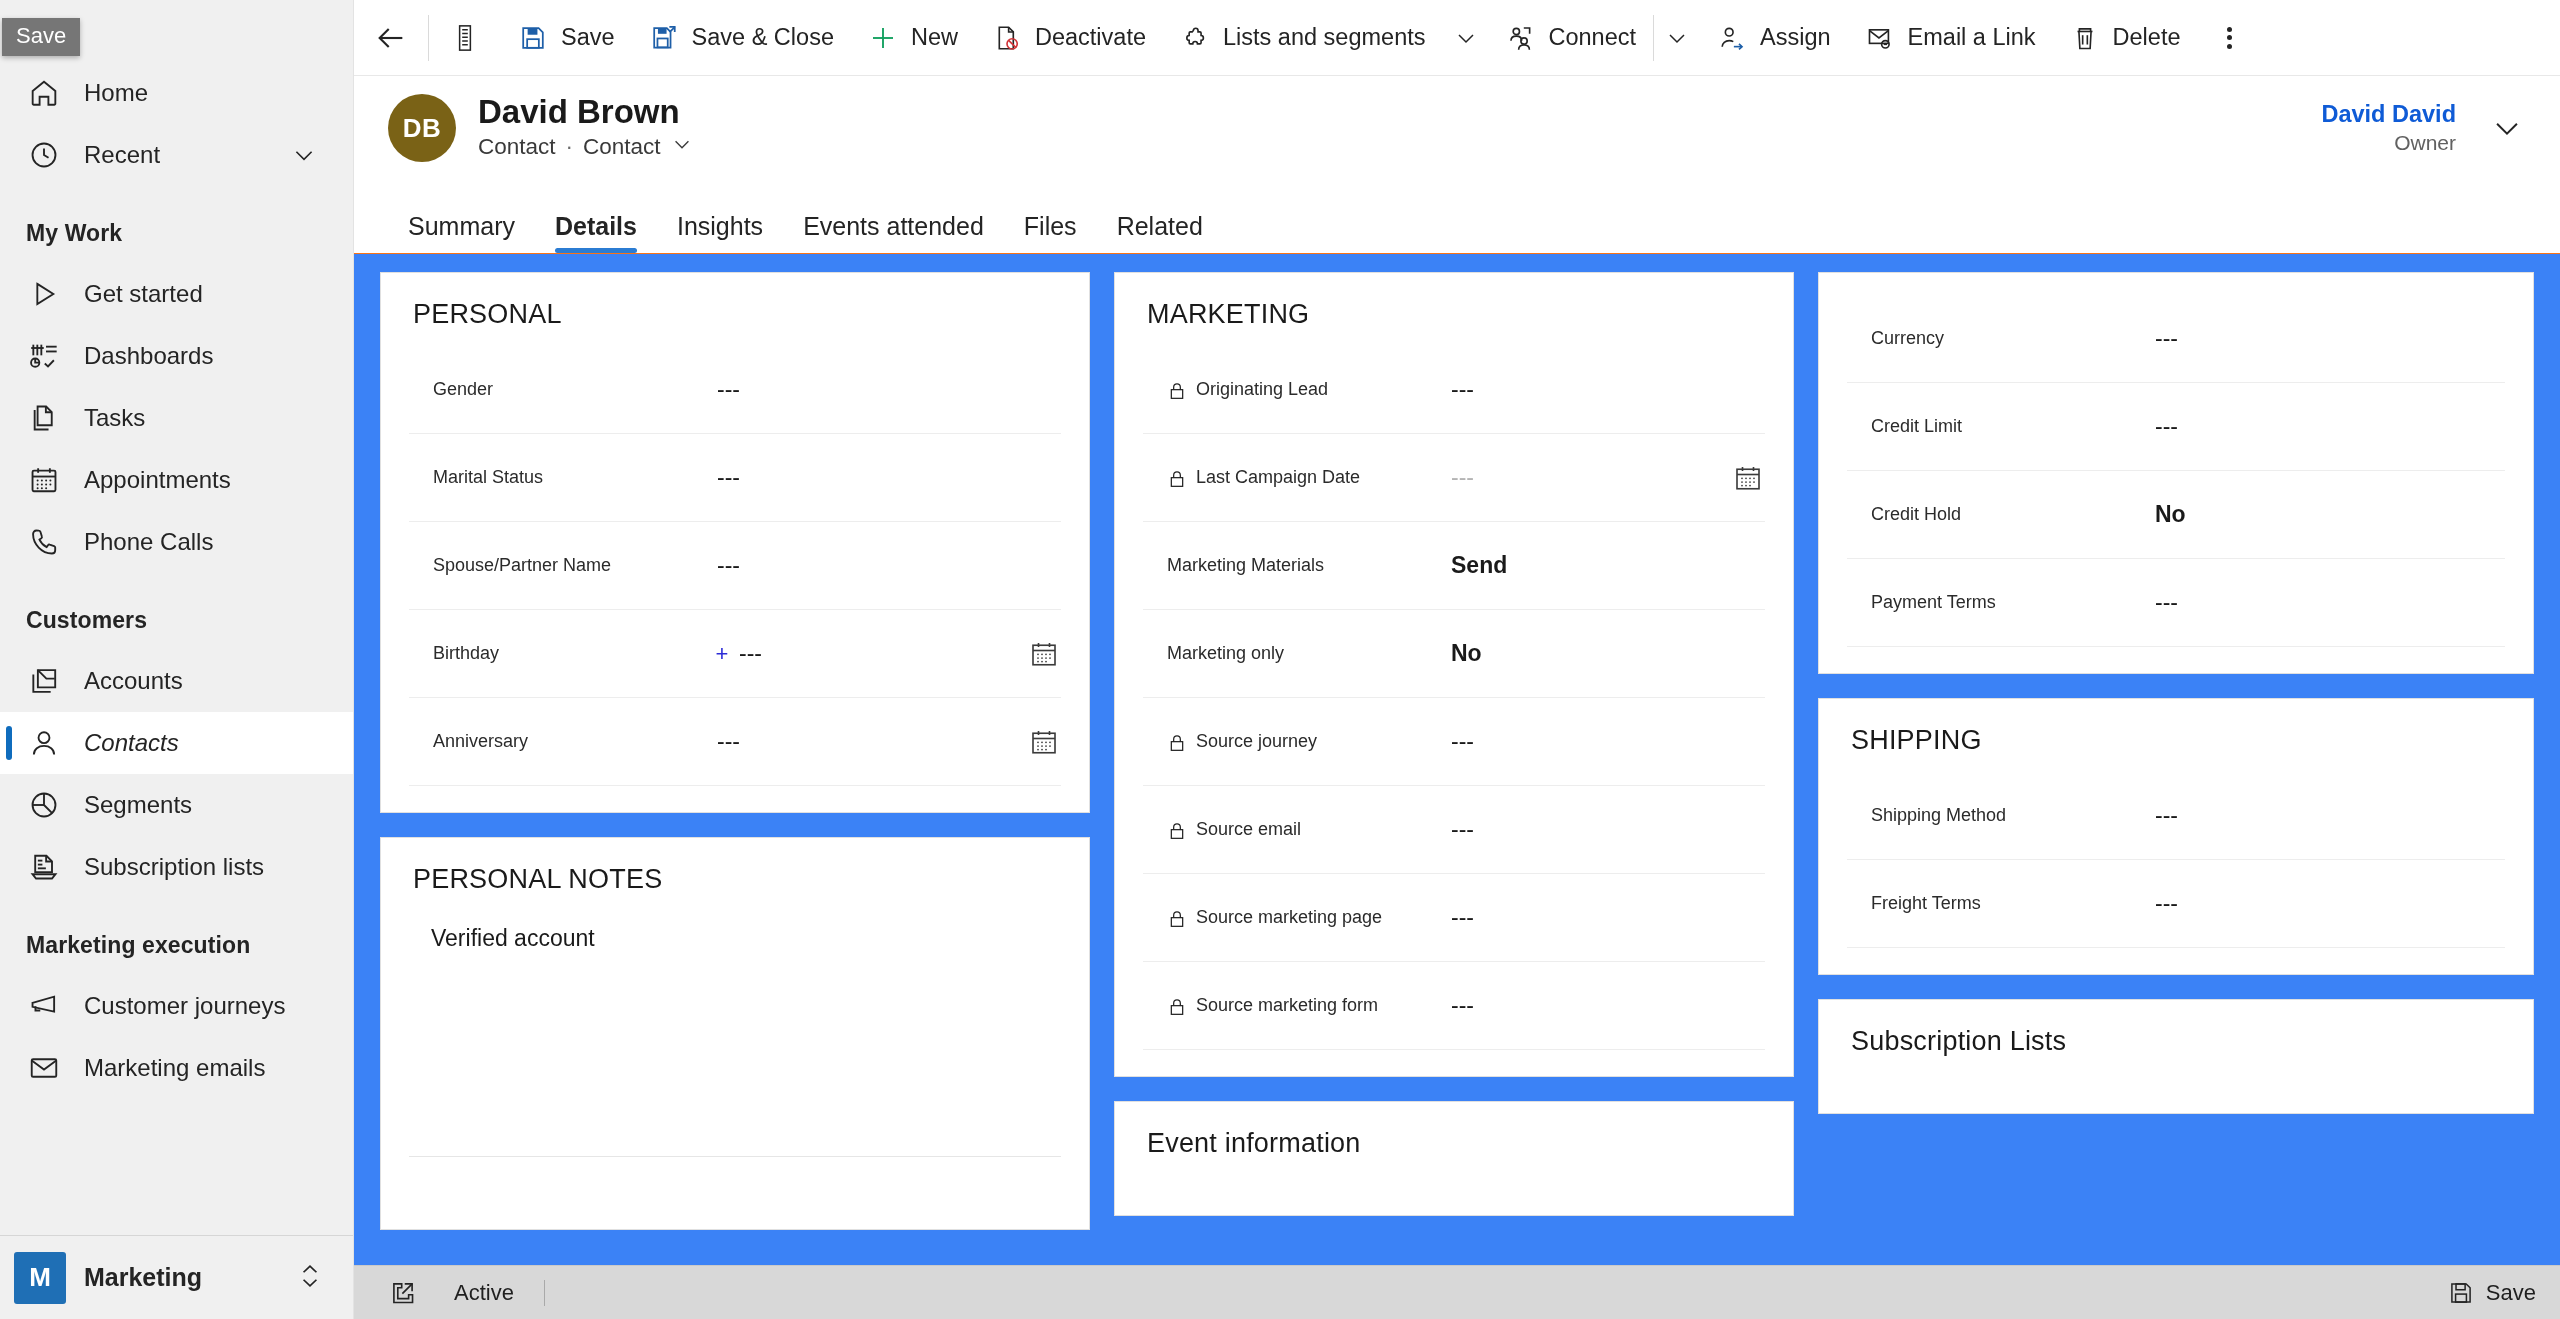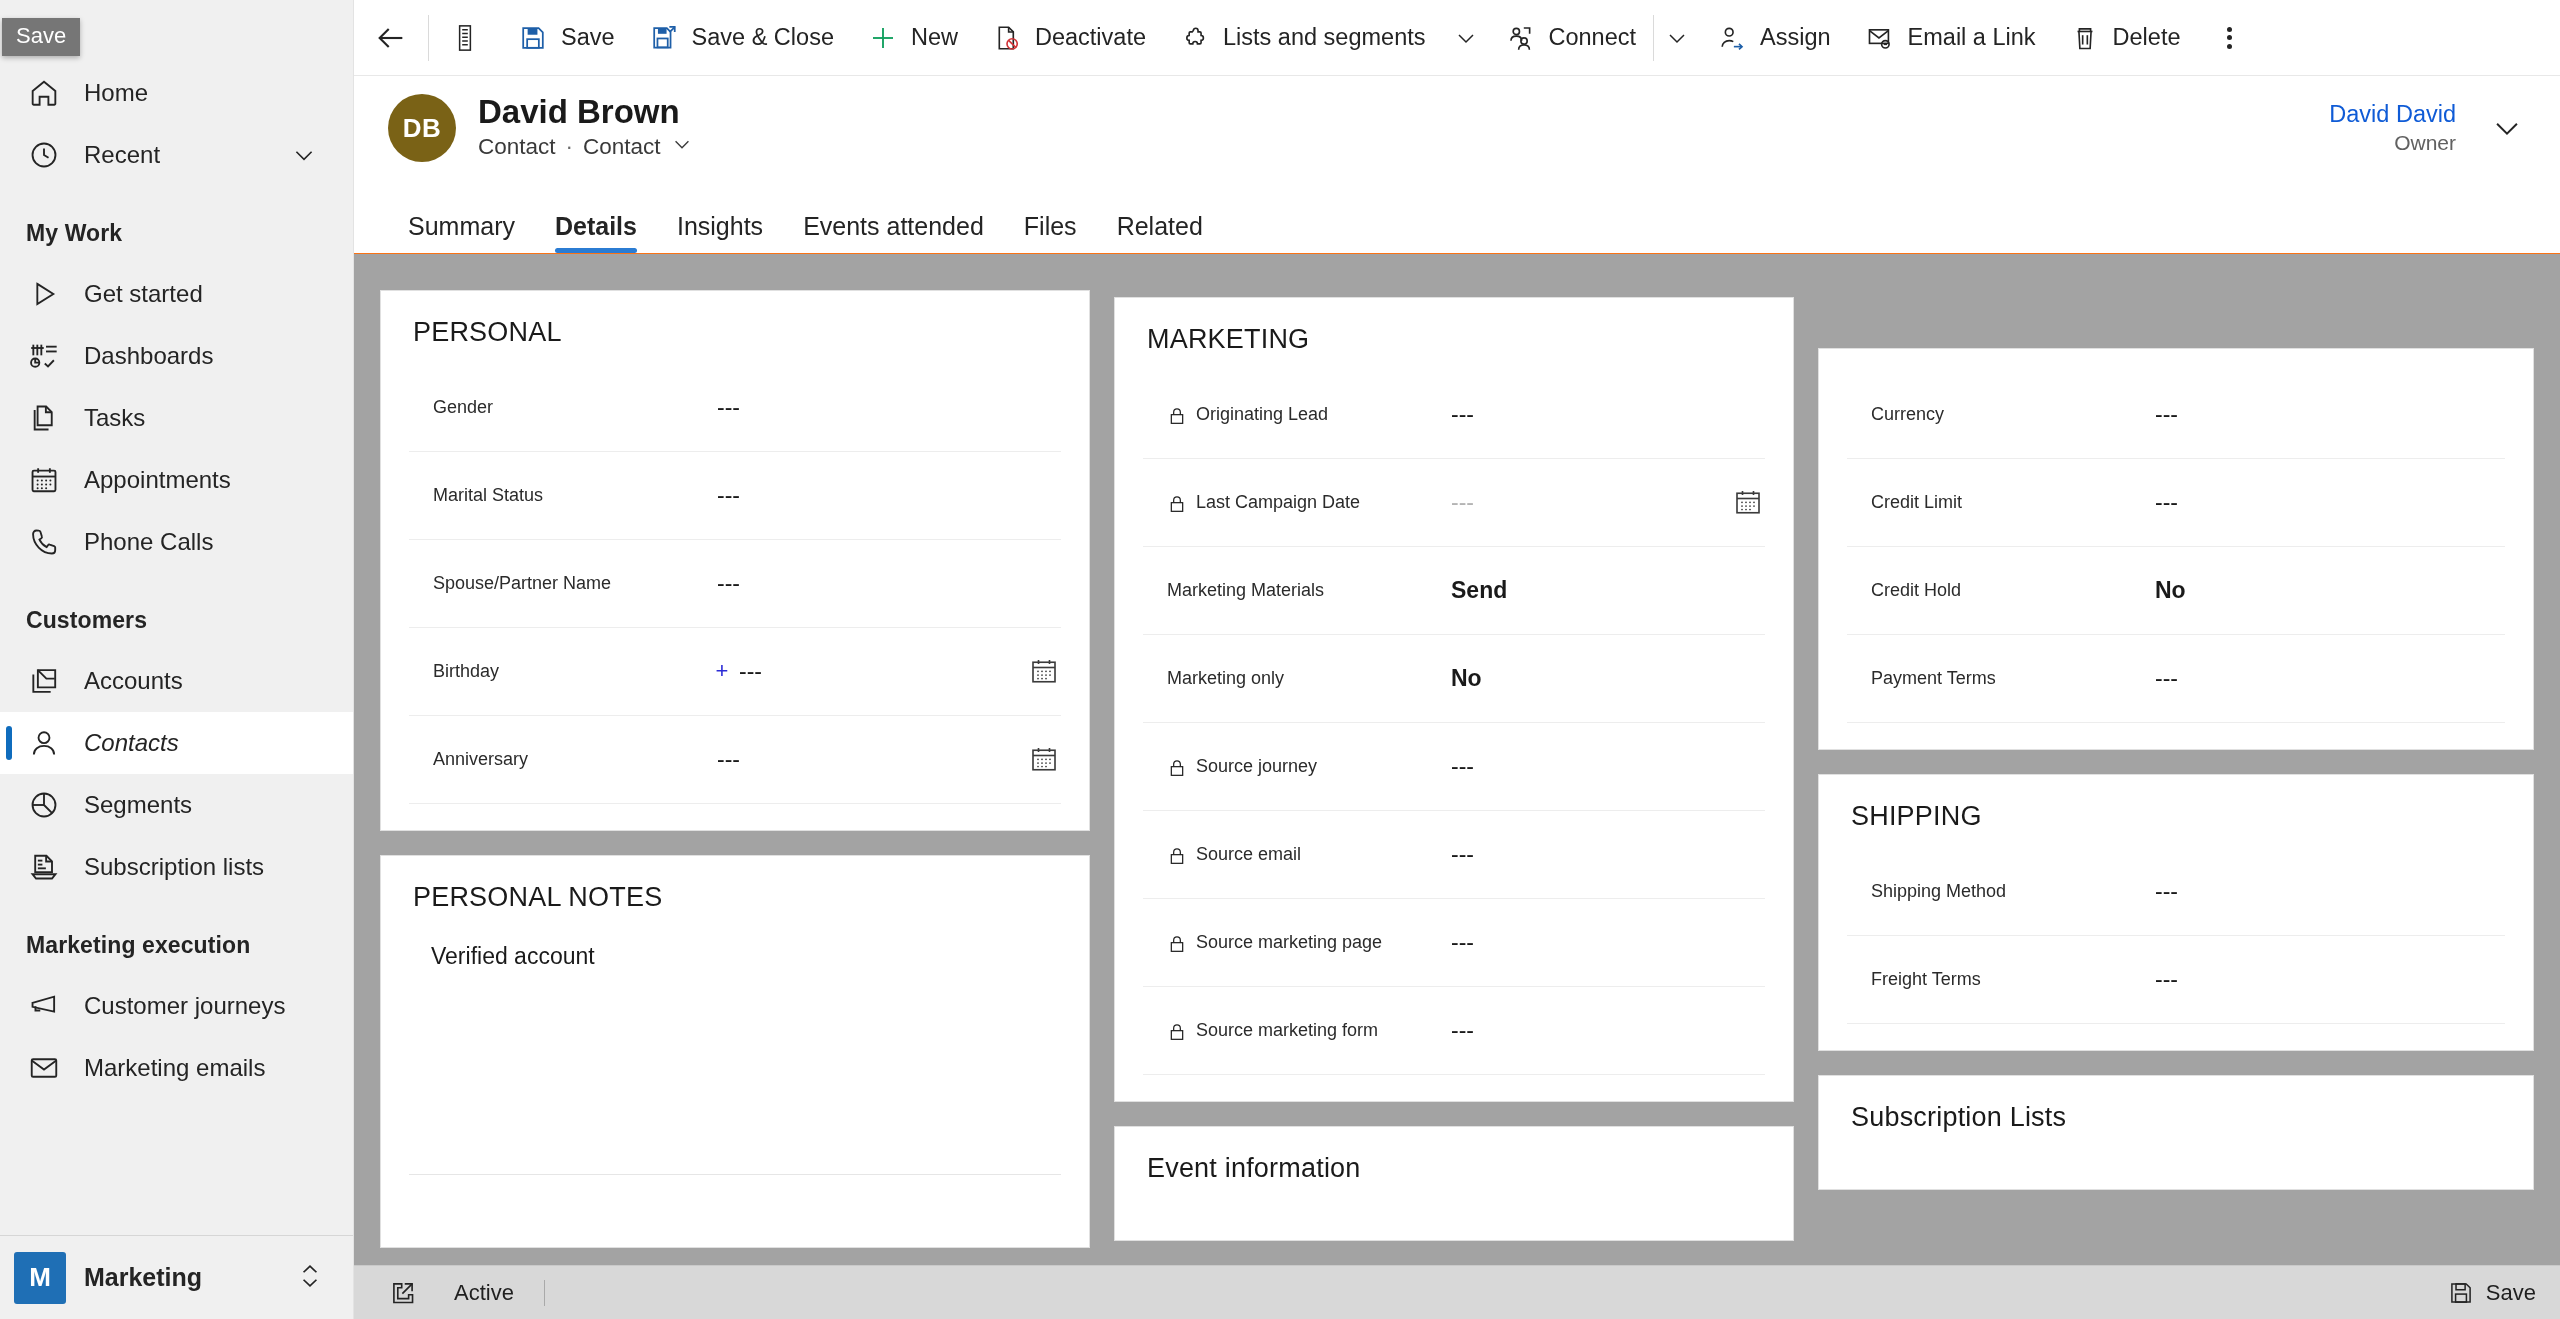--- a/index.html
+++ b/index.html
@@ -101,40 +101,40 @@
   }
   .rec-titles { margin-left: 22px; display: flex; flex-direction: column; gap: 4px; }
   .rec-name { font-size: 33px; font-weight: 700; color: #1a1a1a; line-height: 1.05; }
   .rec-sub { display: flex; align-items: center; gap: 10px;
              font-size: 22.5px; color: #3a3a3a; }
   .rec-sub .dot { color: #6b6b6b; }
   .rec-sub .entity { cursor: pointer; }
   .rec-sub svg { width: 22px; height: 22px; }
   .owner-wrap { margin-left: auto; display:flex; align-items:center; gap: 34px; }
   .owner-col { display:flex; flex-direction: column; align-items: flex-end; gap: 3px; }
-  .owner-name { font-size: 23.5px; color: #0f5bd6; font-weight: 400; cursor: pointer; }
+  .owner-name { font-size: 23.5px; color: #0f5bd6; font-weight: 700; cursor: pointer; }
   .owner-role { font-size: 21px; color: #616161; }
   .owner-chev { cursor:pointer; color: #242424; display:flex; }
   .owner-chev svg { width: 34px; height: 34px; }
 
   
   .tabstrip { height: 74px; flex: 0 0 74px; display: flex; align-items: flex-end;
               padding-left: 34px; gap: 0; border-bottom: 1px solid #f97316; background:#fff; }
   .tab { position: relative; padding: 0 20px 14px; font-size: 25px;
          color: #242424; cursor: pointer; line-height: 1; }
   .tab.active { font-weight: 700; }
   .tab.active::after {
     content: ""; position: absolute; left: 20px; right: 20px; bottom: 0;
     height: 5px; background: #2b7cd3; border-radius: 3px;
   }
 
   
   .formarea {
-    flex: 1 1 auto; background: #a3a3a3; overflow: hidden;
-    padding: 18px 26px 0 26px; display: flex; gap: 24px; align-items: center;
+    flex: 1 1 auto; background: #3b82f6; overflow: hidden;
+    padding: 18px 26px 0 26px; display: flex; gap: 24px; align-items: flex-start;
   }
   .col { display: flex; flex-direction: column; gap: 24px; min-width: 0; }
   .col-a { flex: 0 0 710px; }
   .col-b { flex: 0 0 680px; }
   .col-c { flex: 1 1 auto; }
 
   .card {
     background: #fff; border: 1px solid #e0e0e0; padding: 22px 28px 26px 28px;
   }
   .card-title {

